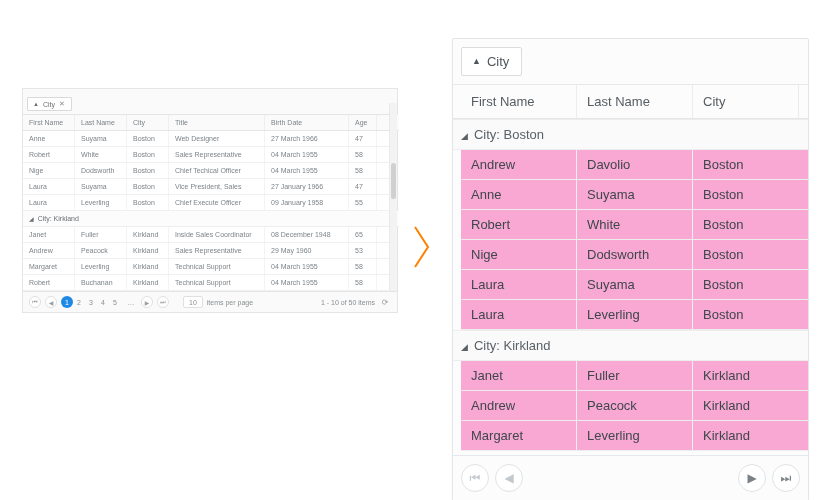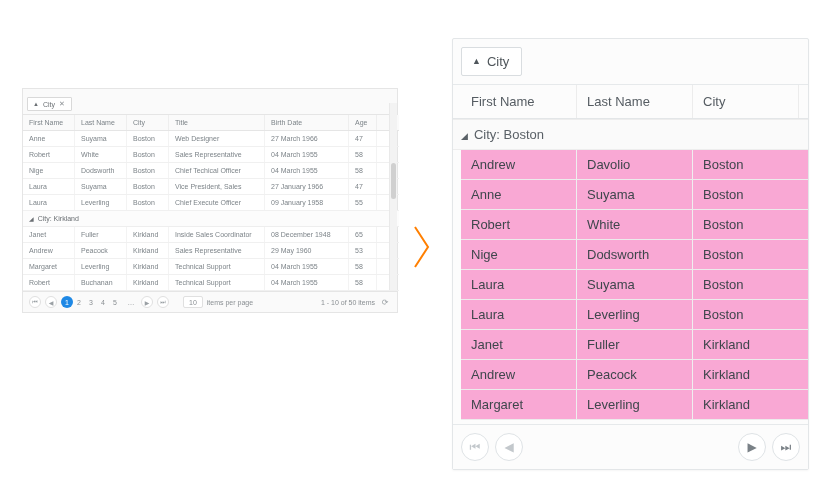--- a/index.html
+++ b/index.html
@@ -210,20 +210,21 @@
       <div class="right-row">
         <div class="r-fn">Laura</div>
         <div class="r-ln">Suyama</div>
         <div class="r-city">Boston</div>
       </div>
       <div class="right-row">
         <div class="r-fn">Laura</div>
         <div class="r-ln">Leverling</div>
         <div class="r-city">Boston</div>
       </div>
+      <div class="right-grouprow"><span class="caret">◢</span>City: Kirkland</div>
       <div class="right-row">
         <div class="r-fn">Janet</div>
         <div class="r-ln">Fuller</div>
         <div class="r-city">Kirkland</div>
       </div>
       <div class="right-row">
         <div class="r-fn">Andrew</div>
         <div class="r-ln">Peacock</div>
         <div class="r-city">Kirkland</div>
       </div>

